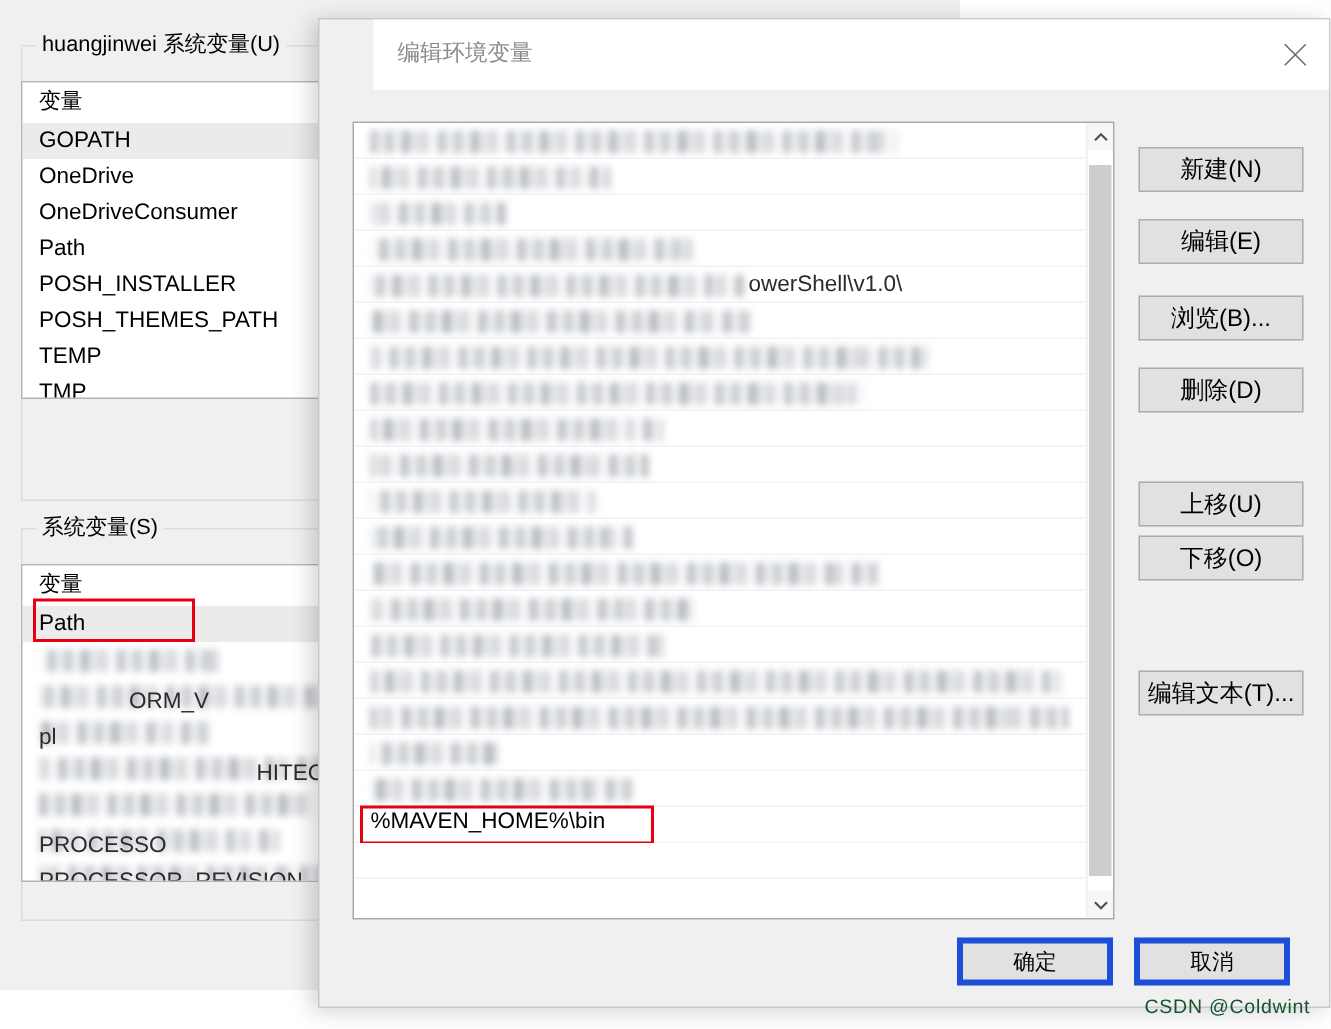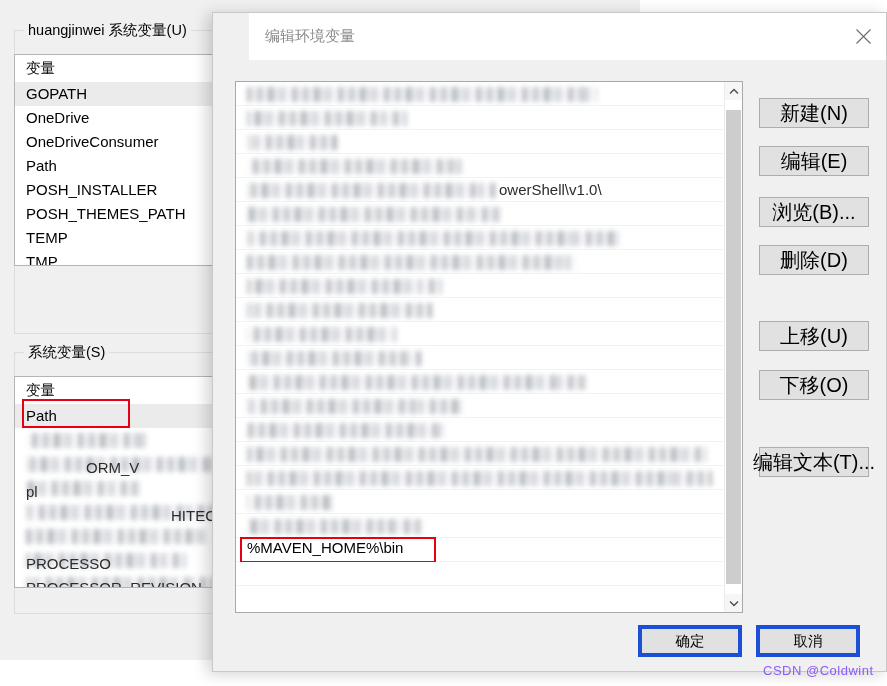--- a/index.html
+++ b/index.html
@@ -142,39 +142,39 @@
   #sb-up{ top:0; }
   #sb-down{ bottom:0; }
   #sb-thumb{
     position:absolute;left:1px;width:15px;top:28px;bottom:28px;background:#cdcdcd;
   }
 
   
   .dlg-btn{
     position:absolute;left:546px;width:110px;height:30px;
     background:#e1e1e1;border:1px solid #adadad;box-sizing:border-box;
-    font-size:20px;color:#000;
+    font-size:16px;color:#000;
     display:flex;align-items:center;justify-content:center;
     font-family:"Liberation Sans","DejaVu Sans",sans-serif;
     cursor:default;white-space:nowrap;
   }
   
   .dlg-foot-btn{
     position:absolute;width:104px;height:32px;top:612px;
     background:#e1e1e1;border:4px solid #1d4ed8;box-sizing:border-box;
     font-size:14.5px;color:#000;
     display:flex;align-items:center;justify-content:center;
     cursor:default;
   }
   #btn-ok{ left:425px; }
   #btn-cancel{ left:543px; }
 
   #watermark{
     position:absolute;left:550px;top:650px;
-    font-size:13px;color:#8b5cf6;white-space:nowrap;letter-spacing:.5px;
+    font-size:13px;color:#14532d;white-space:nowrap;letter-spacing:.5px;
   }
 
   
   #bg-bottom-strip{
     position:absolute;left:0;top:660px;width:887px;height:26px;background:#ffffff;
   }
 </style>
 </head>
 <body>
 
@@ -391,21 +391,21 @@
       </div>
     </div>
   </div>
 
   <div id="dlg-buttons">
       <div class="dlg-btn" style="top: 85px;">新建(N)</div>
       <div class="dlg-btn" style="top: 133px;">编辑(E)</div>
       <div class="dlg-btn" style="top: 184px;">浏览(B)...</div>
       <div class="dlg-btn" style="top: 232px;">删除(D)</div>
       <div class="dlg-btn" style="top: 308px;">上移(U)</div>
-      <div class="dlg-btn" style="top: 357px;">下移(O)</div>
+      <div class="dlg-btn" style="top: 344px;">下移(O)</div>
       <div class="dlg-btn" style="top: 434px;">编辑文本(T)...</div>
     </div>
 
   <div class="dlg-foot-btn" id="btn-ok">确定</div>
   <div class="dlg-foot-btn" id="btn-cancel">取消</div>
 
   <div id="watermark">CSDN @Coldwint</div>
 
 </div>
 

